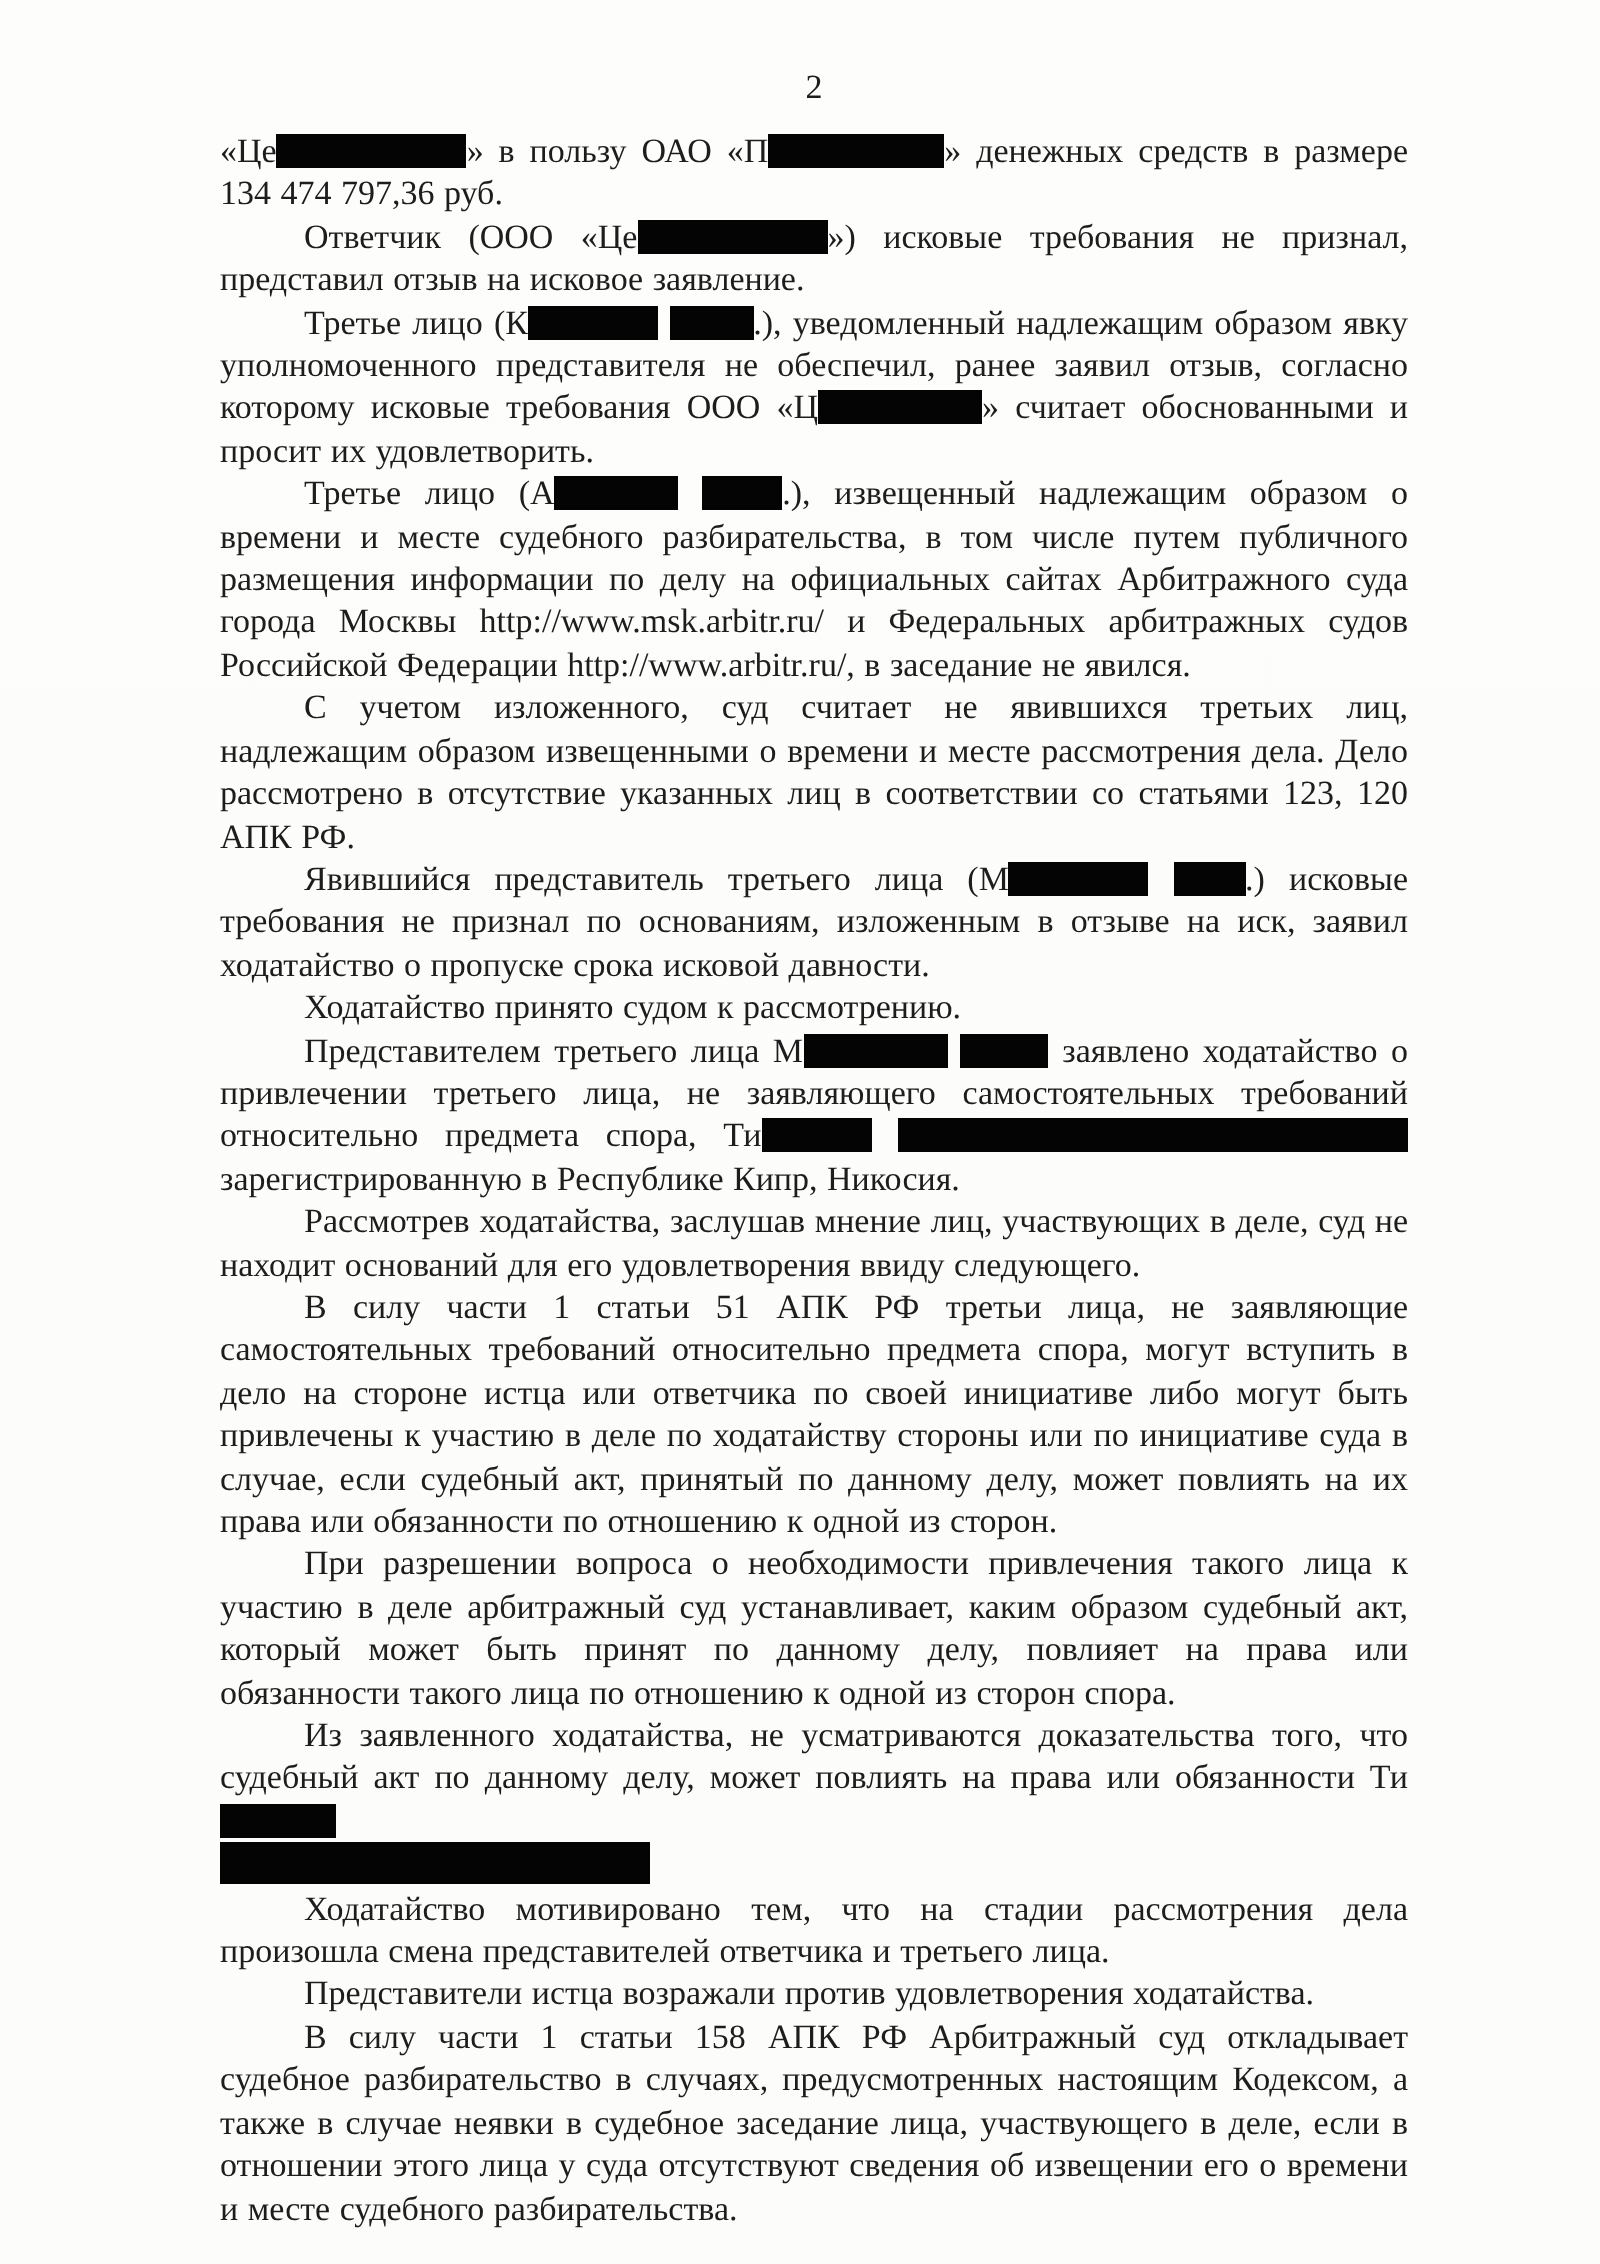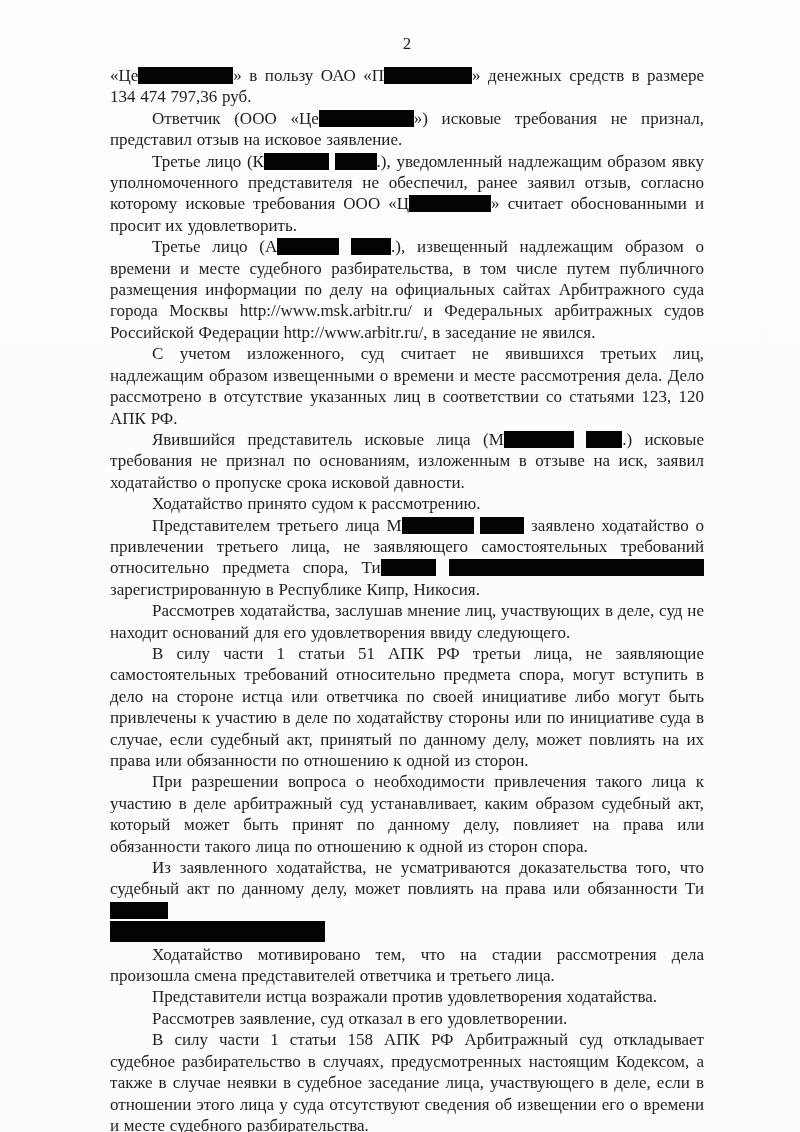--- a/index.html
+++ b/index.html
@@ -55,27 +55,26 @@
 
 <div class="page">
   <div class="column">
     <div class="page-num">2</div>
     <div>
         <p class="para no-indent"><span>«Це</span><span class="redact" style="width: 95px;"></span><span>»  в пользу ОАО «П</span><span class="redact" style="width: 88px;"></span><span>» денежных  средств в размере 134 474 797,36 руб.</span></p>
         <p class="para"><span>Ответчик (ООО «Це</span><span class="redact" style="width: 95px;"></span><span>») исковые требования не признал, представил отзыв на исковое заявление.</span></p>
         <p class="para"><span>Третье лицо (К</span><span class="redact" style="width: 65px;"></span><span> </span><span class="redact" style="width: 42px;"></span><span>.), уведомленный надлежащим образом явку уполномоченного представителя не обеспечил, ранее заявил отзыв, согласно которому исковые требования ООО «Ц</span><span class="redact" style="width: 82px;"></span><span>» считает обоснованными и просит их удовлетворить.</span></p>
         <p class="para"><span>Третье лицо (А</span><span class="redact" style="width: 62px;"></span><span> </span><span class="redact" style="width: 40px;"></span><span>.), извещенный надлежащим образом о времени и месте судебного разбирательства, в том числе путем публичного размещения информации по делу на официальных сайтах Арбитражного суда города Москвы http://www.msk.arbitr.ru/ и Федеральных арбитражных судов Российской Федерации http://www.arbitr.ru/, в заседание не явился.</span></p>
         <p class="para"><span>С учетом изложенного, суд считает не явившихся третьих лиц, надлежащим образом извещенными о времени и месте рассмотрения дела. Дело рассмотрено в отсутствие указанных лиц в соответствии со статьями 123, 120 АПК РФ.</span></p>
-        <p class="para"><span>Явившийся представитель исковые лица (М</span><span class="redact" style="width: 70px;"></span><span> </span><span class="redact" style="width: 36px;"></span><span>.) исковые требования не признал по основаниям, изложенным в отзыве на иск, заявил ходатайство о пропуске срока исковой давности.</span></p>
+        <p class="para"><span>Явившийся представитель третьего лица (М</span><span class="redact" style="width: 70px;"></span><span> </span><span class="redact" style="width: 36px;"></span><span>.) исковые требования не признал по основаниям, изложенным в отзыве на иск, заявил ходатайство о пропуске срока исковой давности.</span></p>
         <p class="para"><span>Ходатайство принято судом к рассмотрению.</span></p>
         <p class="para"><span>Представителем третьего лица М</span><span class="redact" style="width: 72px;"></span><span> </span><span class="redact" style="width: 44px;"></span><span> заявлено ходатайство о привлечении третьего лица, не заявляющего самостоятельных требований относительно предмета спора, Ти</span><span class="redact" style="width: 55px;"></span><span> </span><span class="redact" style="width: 255px;"></span><span> зарегистрированную в Республике Кипр, Никосия.</span></p>
         <p class="para"><span>Рассмотрев ходатайства, заслушав мнение лиц, участвующих в деле, суд не находит оснований для его удовлетворения ввиду следующего.</span></p>
         <p class="para"><span>В силу части 1 статьи 51 АПК РФ третьи лица, не заявляющие самостоятельных требований относительно предмета спора, могут вступить в дело на стороне истца или ответчика по своей инициативе либо могут быть привлечены к участию в деле по ходатайству стороны или по инициативе суда в случае, если  судебный  акт,  принятый по данному делу, может повлиять на их права или обязанности по отношению к одной из сторон.</span></p>
         <p class="para"><span>При разрешении вопроса о необходимости привлечения такого лица к участию в деле арбитражный суд устанавливает, каким образом судебный акт, который может быть принят по данному делу, повлияет на права или обязанности такого лица по отношению к одной из сторон спора.</span></p>
         <p class="para"><span>Из заявленного ходатайства, не усматриваются доказательства того, что судебный акт по </span><span class="underline">данному делу</span><span>, может повлиять на права или обязанности Ти</span><span class="redact" style="width: 58px;"></span></p>
         <p class="para no-indent"><span class="redact-block" style="width: 215px;"></span></p>
         <p class="para"><span>Ходатайство мотивировано тем, что на стадии рассмотрения дела произошла смена представителей ответчика и третьего лица.</span></p>
         <p class="para"><span>Представители истца возражали против удовлетворения ходатайства.</span></p>
-        <p class="para"><span>Рассмотрев заявление, суд отказал в его удовлетворении.</span></p>
         <p class="para"><span>В силу части 1 статьи 158 АПК РФ Арбитражный суд откладывает судебное разбирательство в случаях, предусмотренных настоящим Кодексом, а также в случае неявки в судебное заседание лица, участвующего в деле, если в отношении этого лица у суда отсутствуют сведения об извещении его о времени и месте судебного разбирательства.</span></p>
       </div>
   </div>
 </div>
 
 </body></html>

